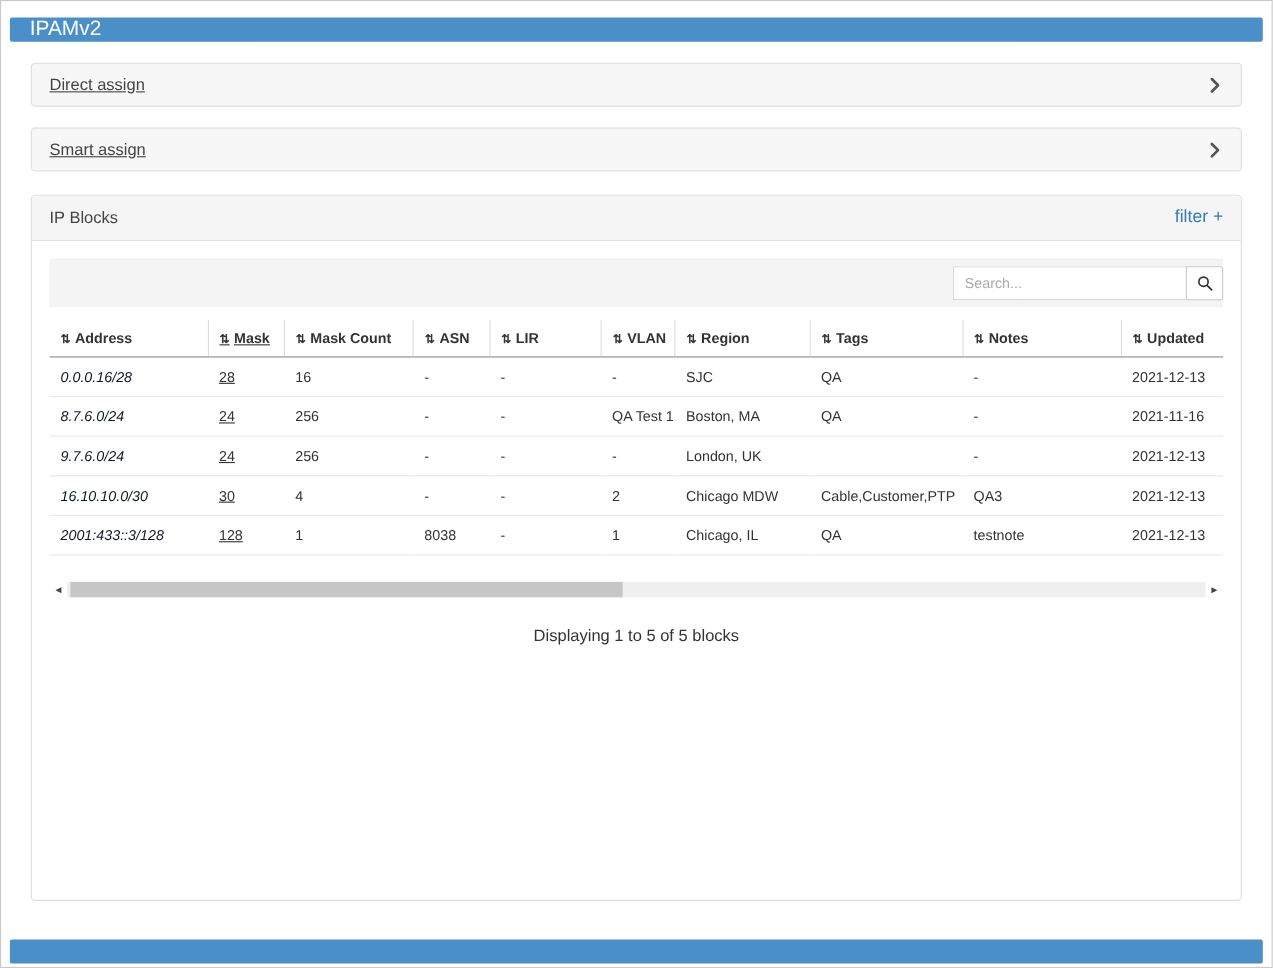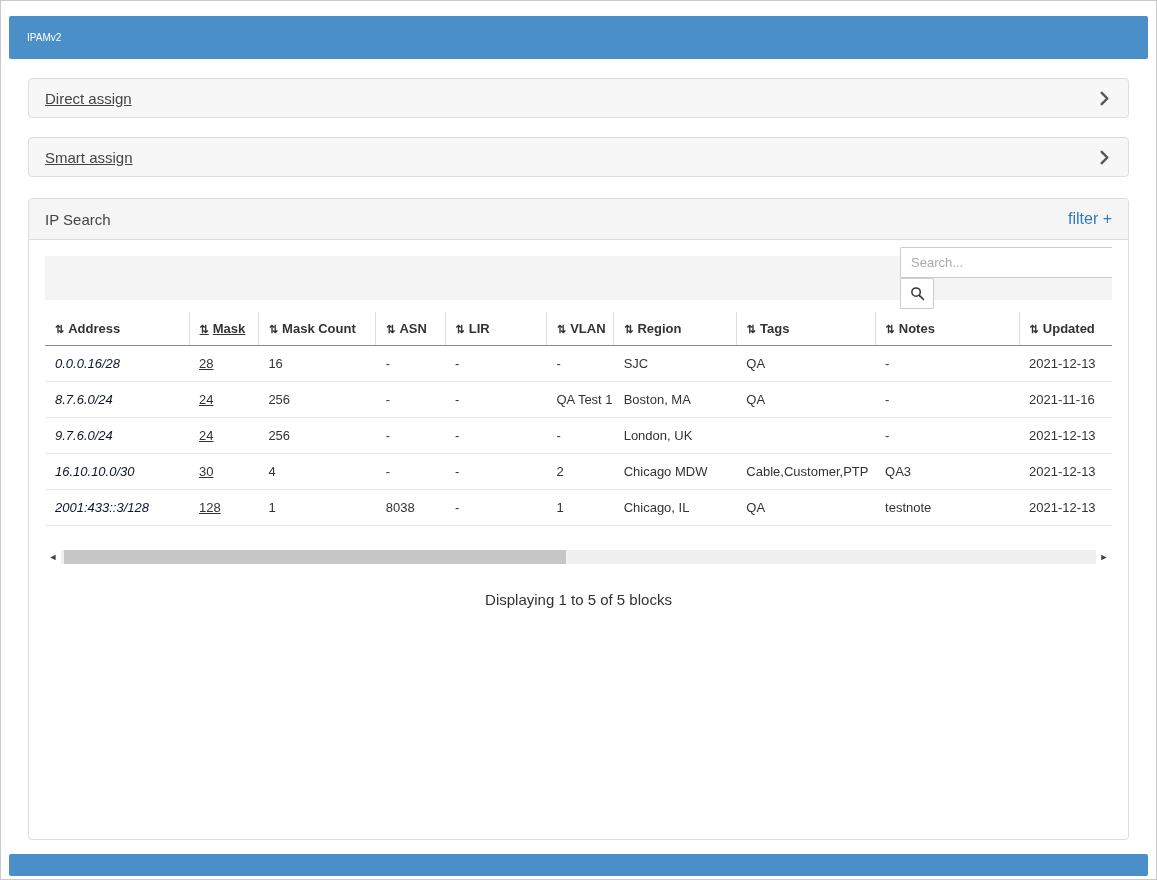--- a/index.html
+++ b/index.html
@@ -8,27 +8,27 @@
     width: 1157px; height: 880px;
     background: #ffffff;
     border: 1px solid #c9c9c9;
     font-family: "Liberation Sans", sans-serif;
     position: relative;
     overflow: hidden;
     color: #333;
   }
   .app-header {
     margin: 15px 8px 0;
-    height: 43px;
+    height: 22px;
     background: #4a8fc7;
     color: #fff;
     display: flex;
     align-items: center;
     padding: 0 18px;
-    font-size: 10px;
+    font-size: 19px;
     border-radius: 2px;
   }
   .accordion {
     margin: 19px 27px 0;
     height: 40px;
     background: #f7f7f7;
     border: 1px solid #ddd;
     border-radius: 4px;
     display: flex;
     align-items: center;
@@ -61,21 +61,21 @@
   }
   .filter-link { font-size: 16px; color: #337ab7; cursor: pointer; }
   .panel-body { padding: 16px; }
   .toolbar {
     background: #f4f4f4;
     height: 44px;
     display: flex;
     align-items: center;
     justify-content: flex-end;
   }
-  .search-group { display: flex; flex-direction: column; }
+  .search-group { display: flex; }
   .search-input {
     width: 212px; height: 31px;
     border: 1px solid #ccc;
     border-right: none;
     padding: 0 10px;
     font-size: 13px;
     border-radius: 2px 0 0 2px;
     outline: none;
     background: #fff;
     font-family: "Liberation Sans", sans-serif;
@@ -168,21 +168,21 @@
   <span>Smart assign</span>
   <span class="chev">
     <svg width="15" height="15" viewBox="0 0 16 16">
         <path d="M5 2 L11 8 L5 14" fill="none" stroke="#555" stroke-width="2.6" stroke-linecap="round" stroke-linejoin="round"></path>
       </svg>
   </span>
 </div>
 
 <div class="ip-panel">
   <div class="ip-panel-header">
-    <span>IP Search</span>
+    <span>IP Blocks</span>
     <span class="filter-link">filter +</span>
   </div>
   <div class="panel-body">
     <div class="toolbar">
       <div class="search-group">
         <input class="search-input" type="text" placeholder="Search..." style="">
         <button class="search-btn">
           <span style="display:flex;">
             <svg width="15" height="15" viewBox="0 0 16 16">
                 <circle cx="6.5" cy="6.5" r="4.5" fill="none" stroke="#333" stroke-width="1.6"></circle>

